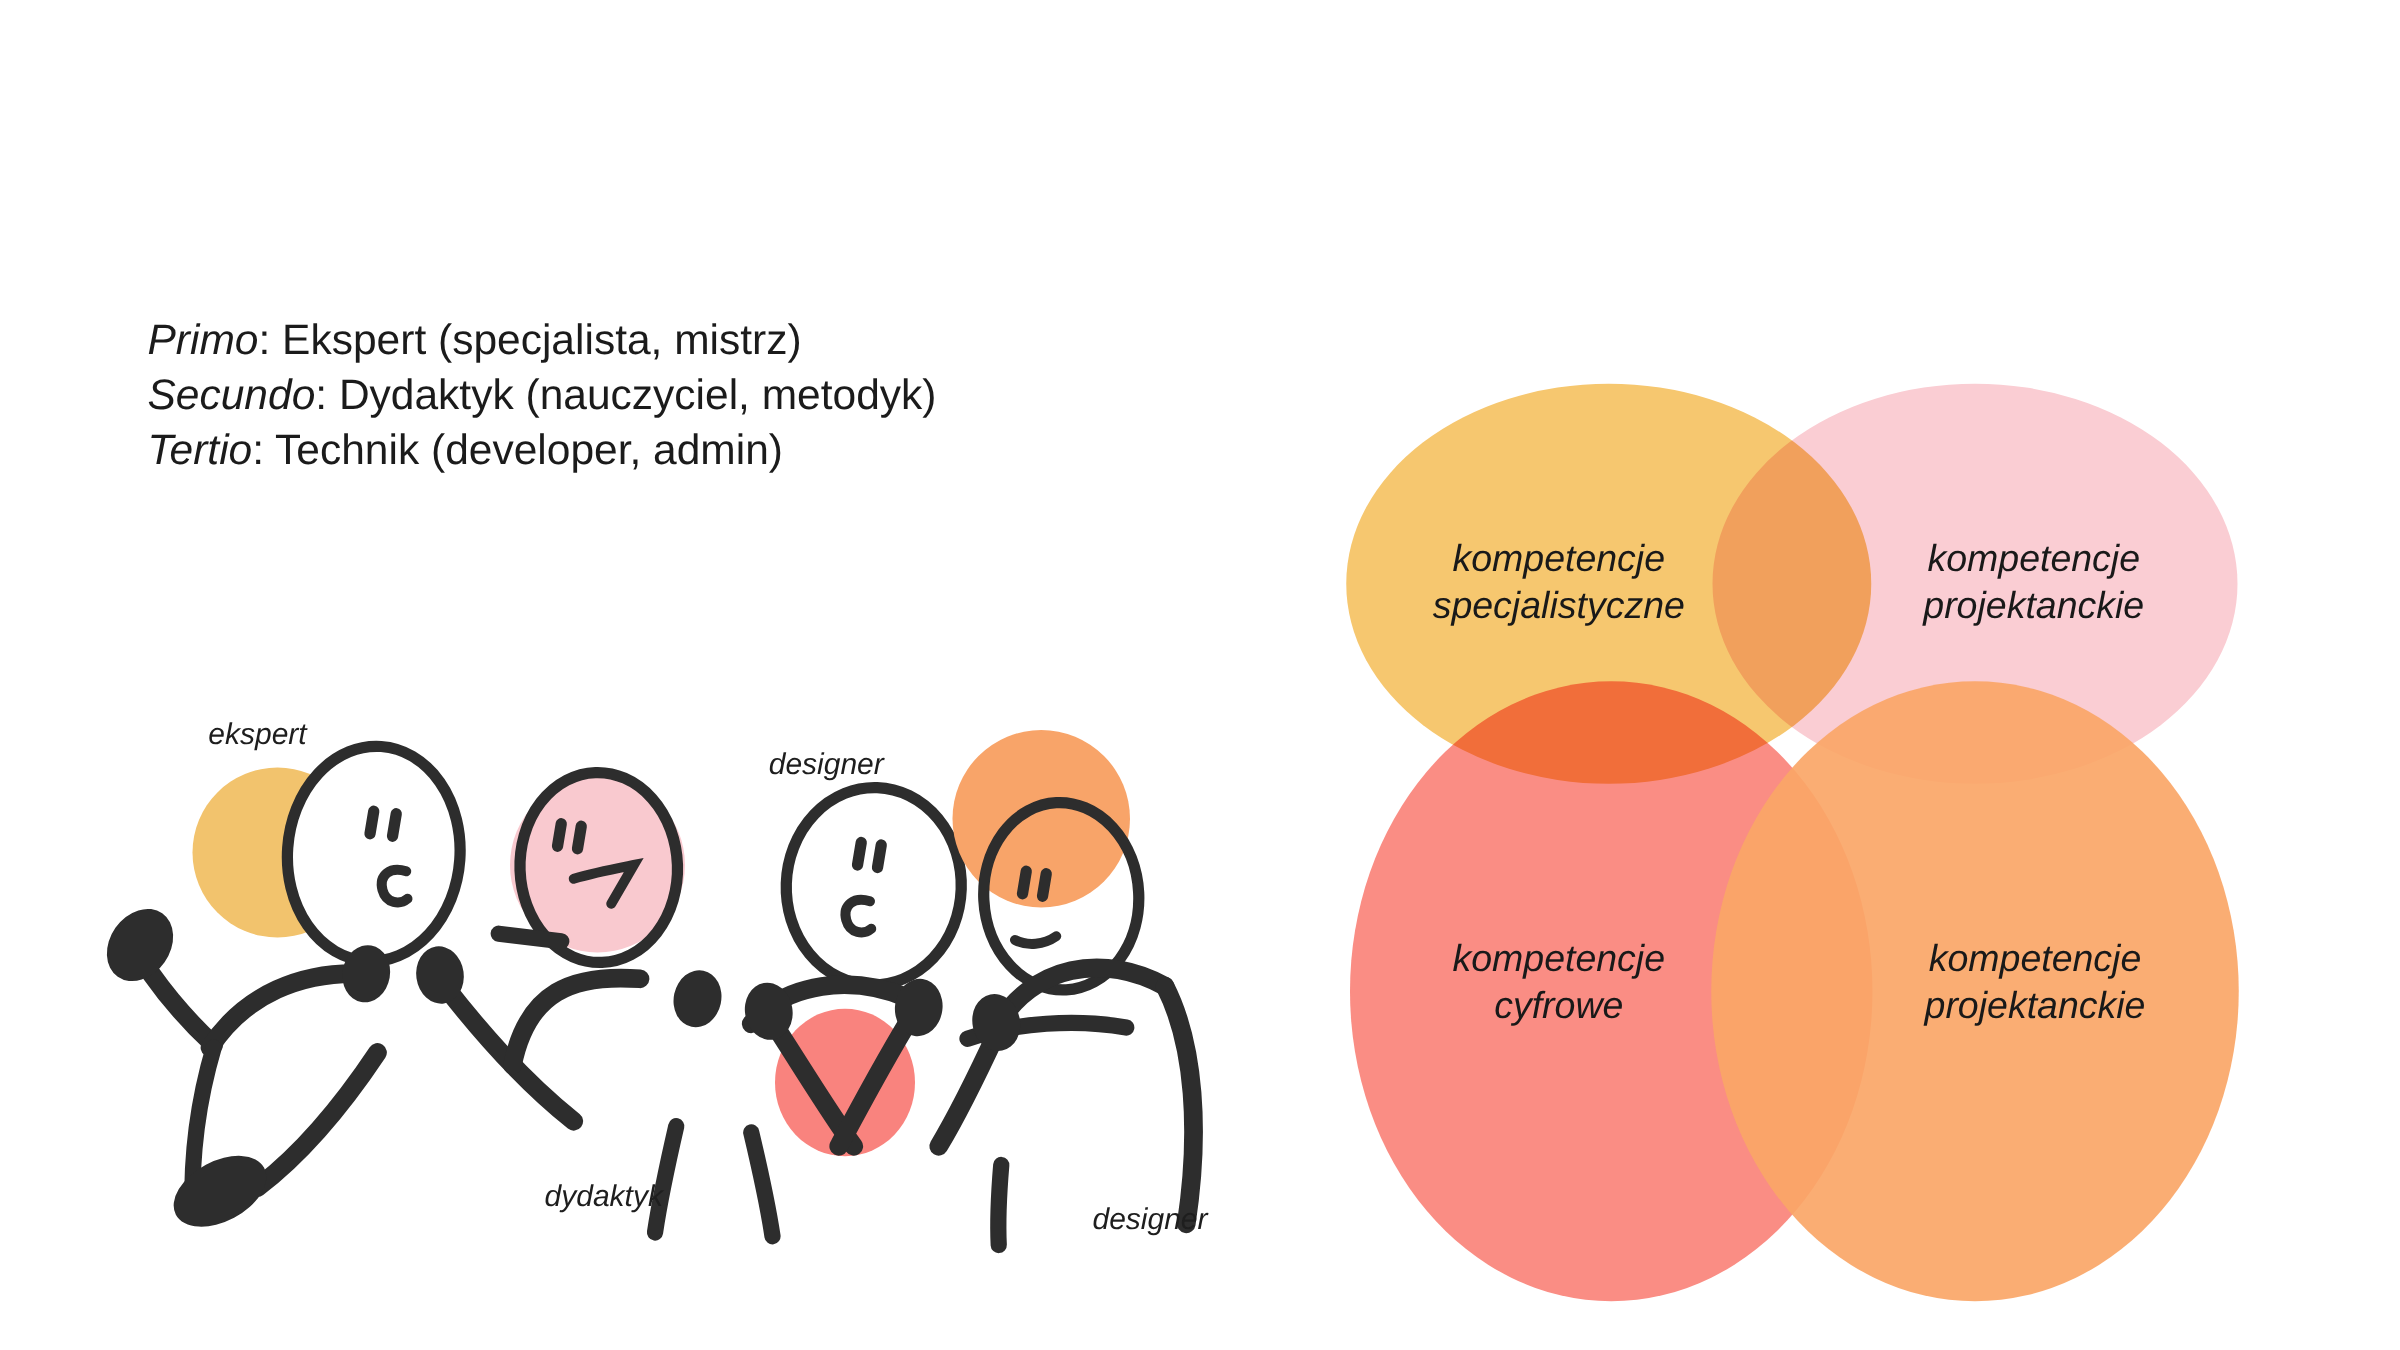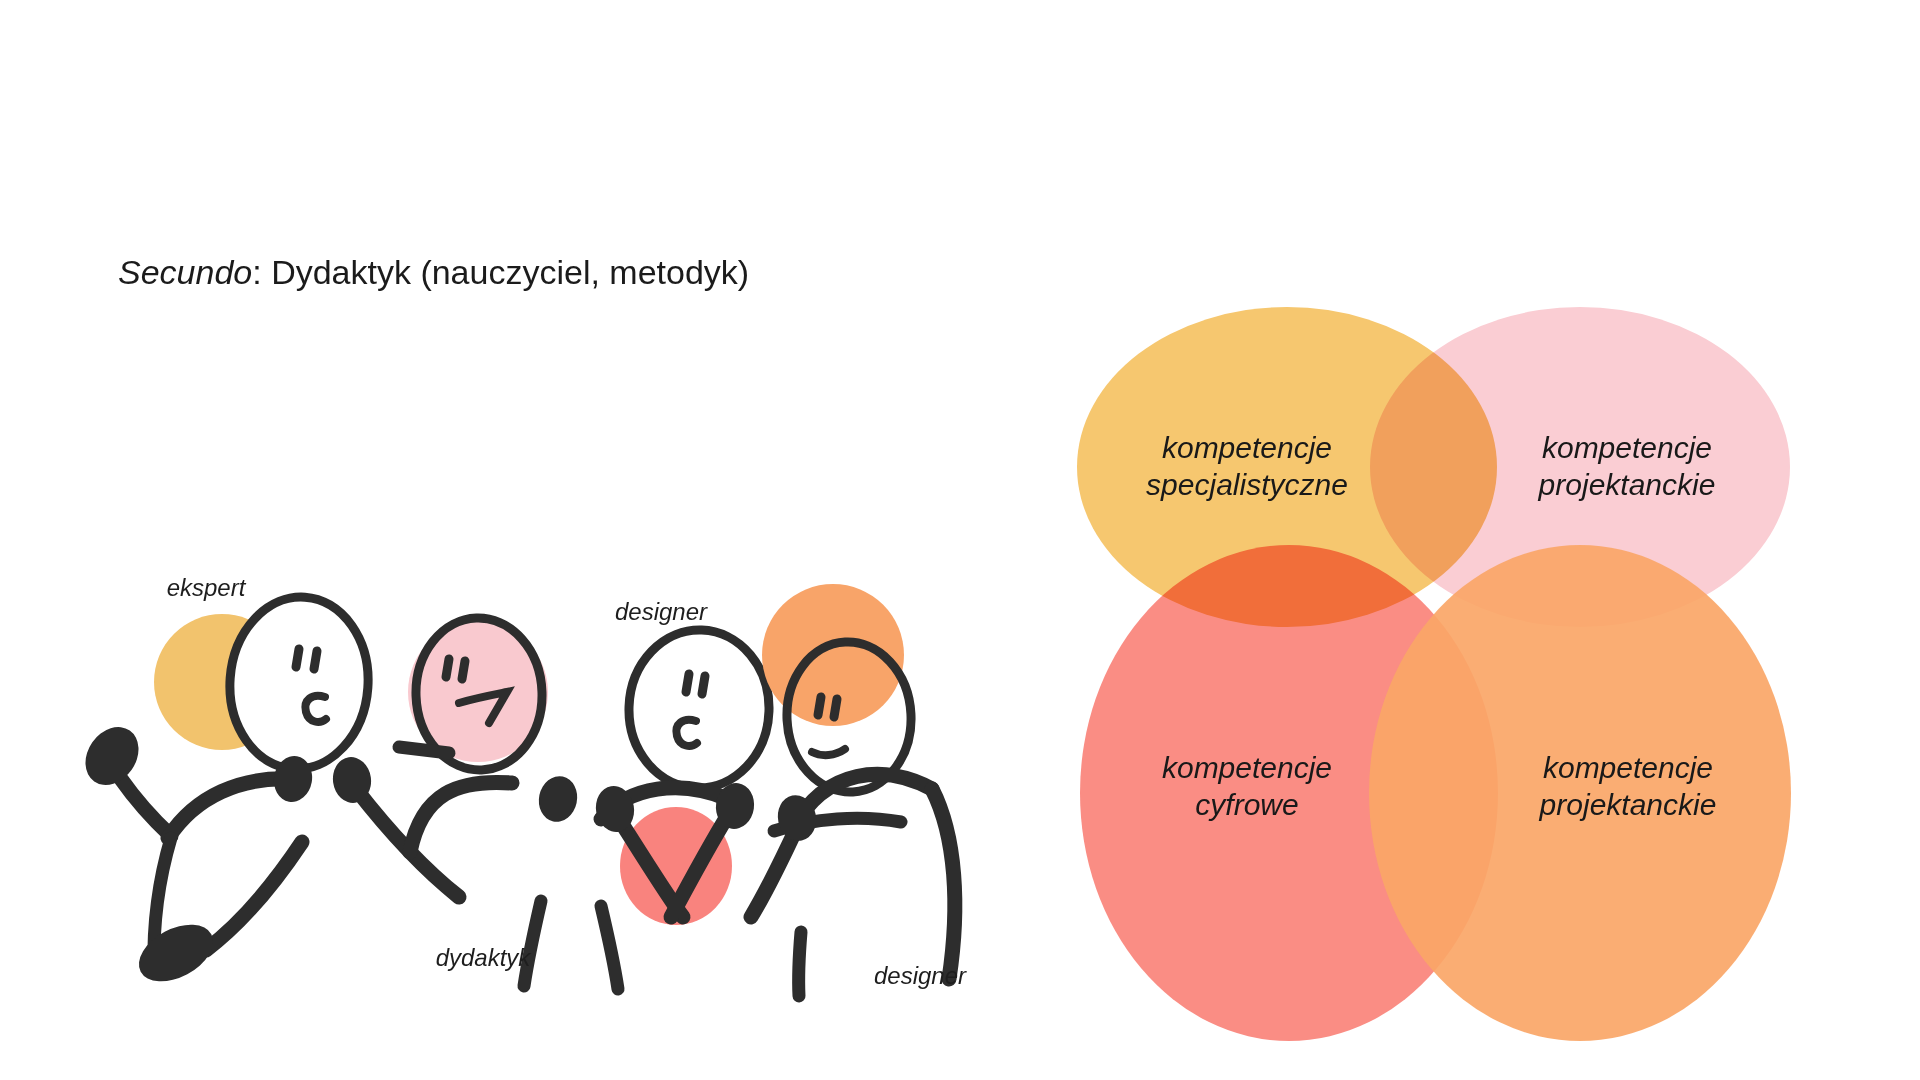--- a/index.html
+++ b/index.html
@@ -35,21 +35,23 @@
   .s0{left:206px;top:574px;} .s1{left:661px;top:598px;}
   .s2{left:483px;top:944px;} .s3{left:920px;top:962px;}
 </style>
 </head>
 <body>
 
 <div class="slide">
 
 
   <div class="roles">
+    <div class="role-line"><span class="lead">Primo</span><span>: Ekspert (specjalista, mistrz)</span></div>
     <div class="role-line"><span class="lead">Secundo</span><span>: Dydaktyk (nauczyciel, metodyk)</span></div>
+    <div class="role-line"><span class="lead">Tertio</span><span>: Technik (developer, admin)</span></div>
   </div>
 
   <svg class="sketch-svg" viewBox="75 550 920 500">
 
     <circle cx="222" cy="682" r="68" fill="#F2C36D"></circle>
 
     <ellipse cx="299" cy="683" rx="69" ry="86" transform="rotate(4 299 683)" fill="#ffffff" stroke="#2d2d2d" stroke-width="9"></ellipse>
 
     <ellipse cx="479" cy="694" rx="63" ry="76" transform="rotate(-2 479 694)" fill="#ffffff"></ellipse>
     <circle cx="478" cy="692" r="70" fill="#F9C9CF"></circle>

